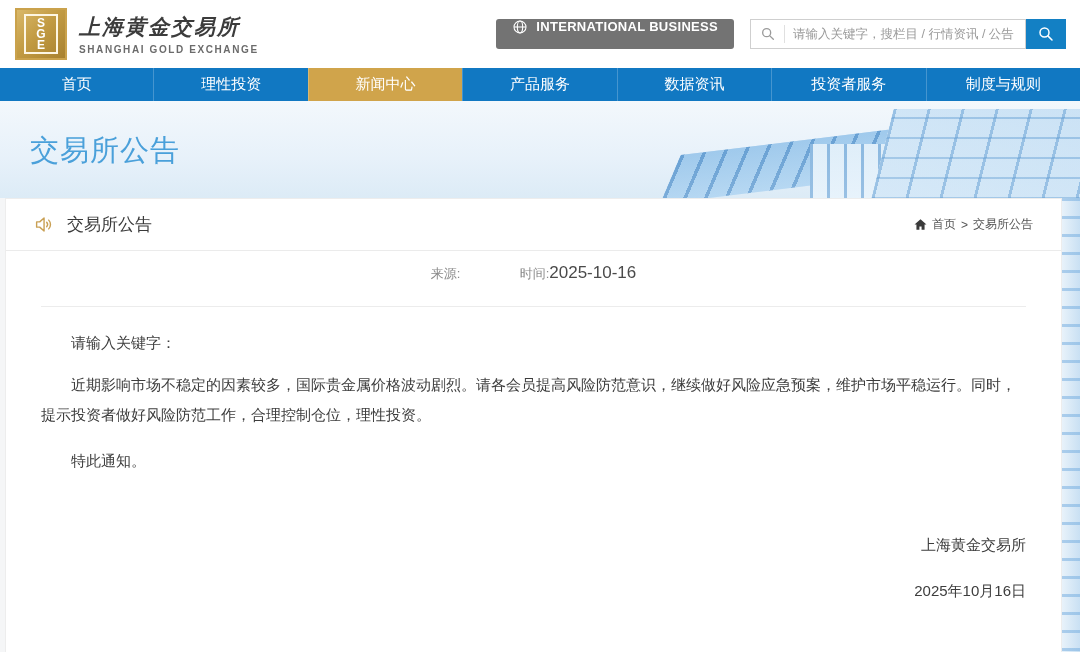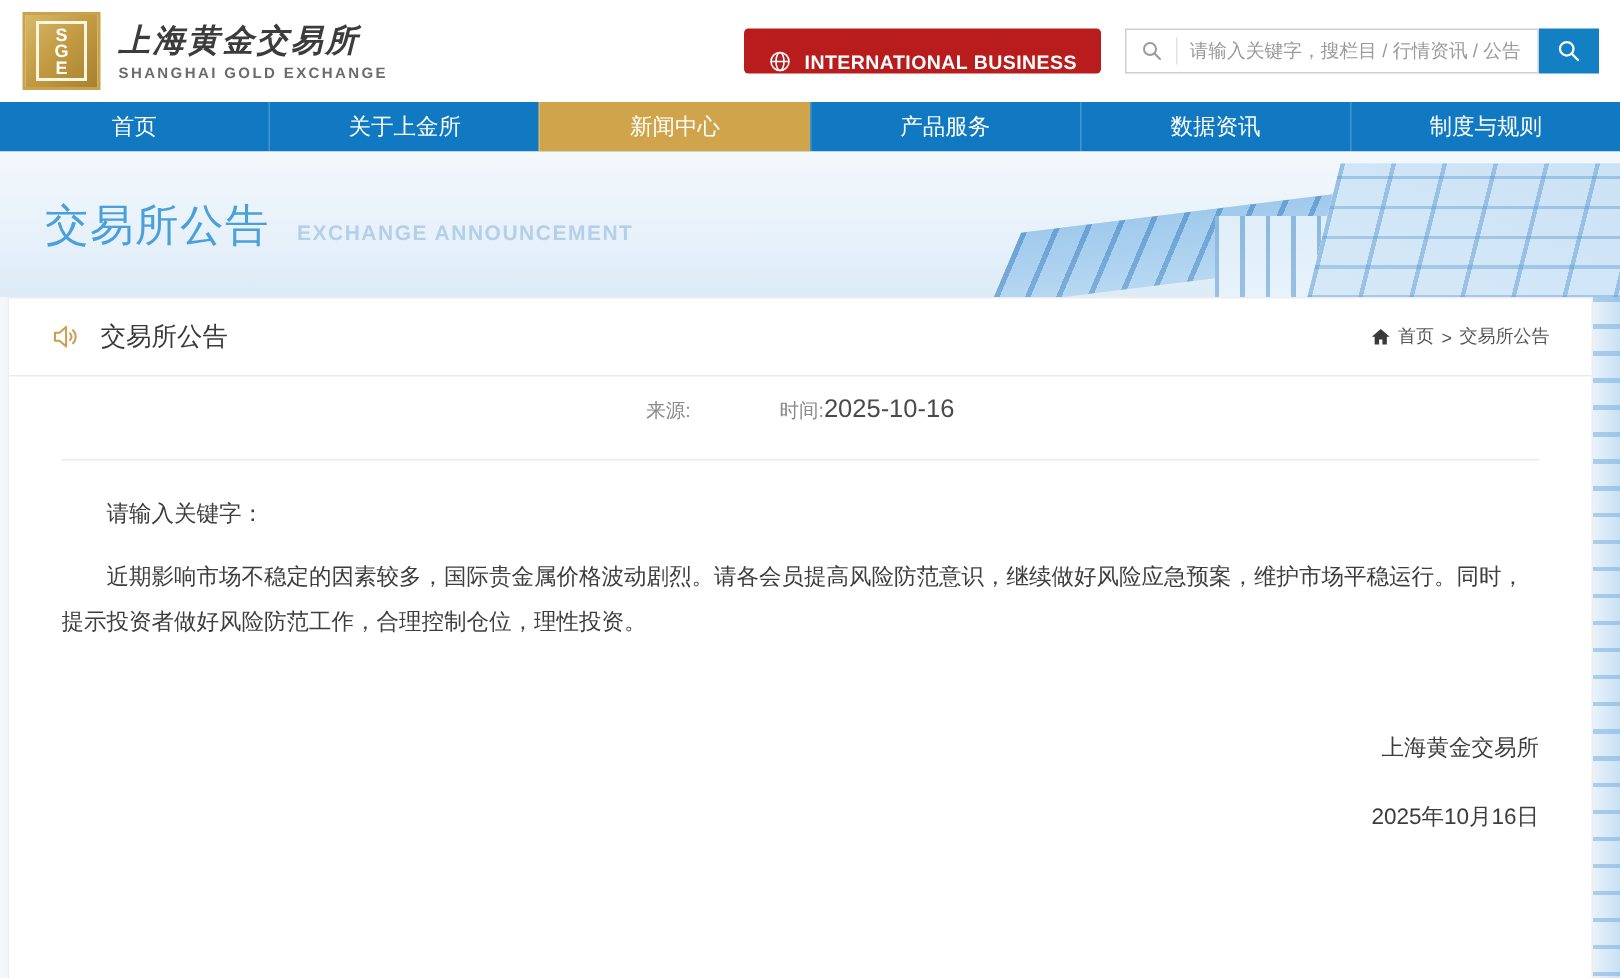--- a/index.html
+++ b/index.html
@@ -34,23 +34,23 @@
     font-size: 21px; font-weight: 700; color: #3c3c3c;
     font-family: "DejaVu Serif", "Liberation Serif", serif;
     letter-spacing: 2px; font-style: italic;
   }
   .logo-text .en {
     font-size: 10px; color: #6b6b6b; font-weight: 700; letter-spacing: 1.6px; margin-top: 3px;
   }
 
   .header-right { margin-left: auto; display: flex; align-items: center; gap: 16px; }
   .intl-btn {
-    height: 30px; background: #b91c1c; color: #fff; border: none;
+    height: 30px; background: #737373; color: #fff; border: none;
     font-size: 13px; font-weight: 700; letter-spacing: 0.3px;
-    padding: 0 16px; border-radius: 3px; display: flex; align-items: flex-end; gap: 8px;
+    padding: 0 16px; border-radius: 3px; display: flex; align-items: flex-start; gap: 8px;
     cursor: pointer;
   }
   .search-bar { display: flex; align-items: stretch; height: 30px; }
   .search-field {
     display: flex; align-items: center; border: 1px solid #cfcfcf; background: #fff;
     width: 276px; height: 30px;
   }
   .search-field .icon-cell {
     width: 34px; display: flex; align-items: center; justify-content: center;
     border-right: 1px solid #e0e0e0; height: 18px; align-self: center;
@@ -198,31 +198,31 @@
           <circle cx="10" cy="10" r="6"></circle>
           <line x1="14.8" y1="14.8" x2="20" y2="20"></line>
         </svg>
       </button>
     </div>
   </div>
 </div>
 
 <div class="nav">
   <a>首页</a>
-  <a>关于上金所</a>
+  <a>理性投资</a>
   <a class="active">新闻中心</a>
   <a>产品服务</a>
   <a>数据资讯</a>
+  <a>投资者服务</a>
   <a>制度与规则</a>
 </div>
 
 <div class="banner">
   <div class="banner-heading">
     <span class="cn">交易所公告</span>
-    <span class="en">EXCHANGE ANNOUNCEMENT</span>
   </div>
   <div class="banner-art">
     <div class="b-roof"></div>
     <div class="b-mid"></div>
     <div class="b-tower"></div>
   </div>
 </div>
 
 <div class="page-body">
   <div class="side-strip"></div>
@@ -260,19 +260,20 @@
         <span></span>
         <span class="gap"></span>
         <span class="label">时间:</span><span class="time-value">2025-10-16</span>
       </div>
 
       <hr class="divider">
 
       <div class="body-text">
         <p class="salutation">请输入关键字：</p>
         <p class="para">近期影响市场不稳定的因素较多，国际贵金属价格波动剧烈。请各会员提高风险防范意识，继续做好风险应急预案，维护市场平稳运行。同时，提示投资者做好风险防范工作，合理控制仓位，理性投资。</p>
+        <p class="notice">特此通知。</p>
         <p class="signature">上海黄金交易所</p>
         <p class="sign-date">2025年10月16日</p>
       </div>
     </div>
 
   </div>
 </div>
 
 </body></html>

